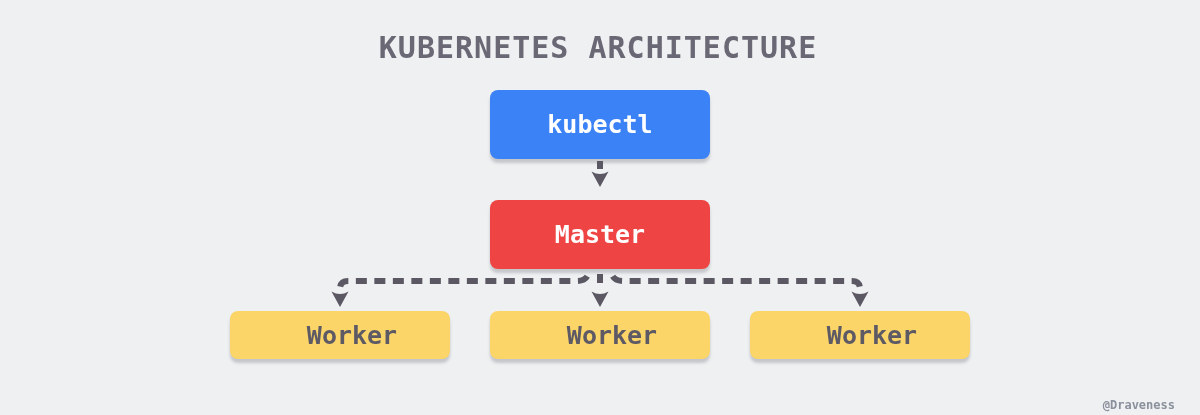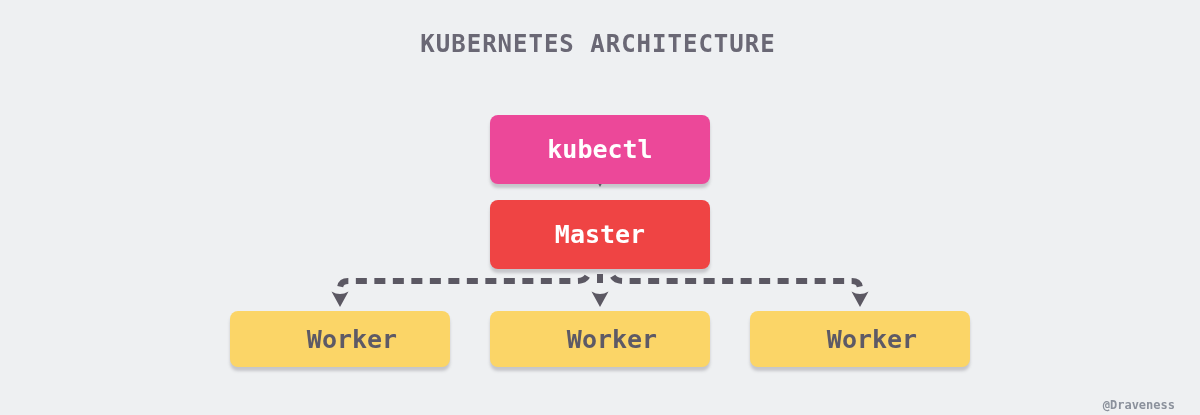--- a/index.html
+++ b/index.html
@@ -9,50 +9,49 @@
     background: #eef0f2;
     font-family: "DejaVu Sans Mono", "Liberation Mono", monospace;
     overflow: hidden;
   }
   .title {
     position: absolute;
     top: 30px;
     left: 0;
     width: 1196px;
     text-align: center;
-    font-size: 24px;
+    font-size: 30px;
     font-weight: bold;
     letter-spacing: 1px;
     color: #6a6875;
   }
   .node {
     position: absolute;
     width: 220px;
     height: 69px;
     border-radius: 8px;
     display: flex;
     align-items: center;
     justify-content: center;
     font-size: 25px;
     font-weight: bold;
     box-shadow: 0 4px 3px rgba(93, 90, 99, 0.28);
   }
   .node-kubectl {
     left: 490px; top: 90px;
-    background: #ec4899;
+    background: #3b82f6;
     color: #ffffff;
-    margin-top: 25px;
   }
   .node-master {
     left: 490px; top: 200px;
     background: #ef4444;
     color: #ffffff;
   }
   .node-worker { 
-    top: 311px; height: 56px;
+    top: 311px; height: 48px;
     background: #fbd567;
     color: #5d5a66;
     padding-left: 24px;
   }
   .node-worker-1 { left: 230px; }
   .node-worker-2 { left: 490px; }
   .node-worker-3 { left: 750px; }
   .edges-layer {
     position: absolute;
     left: 0; top: 0;

